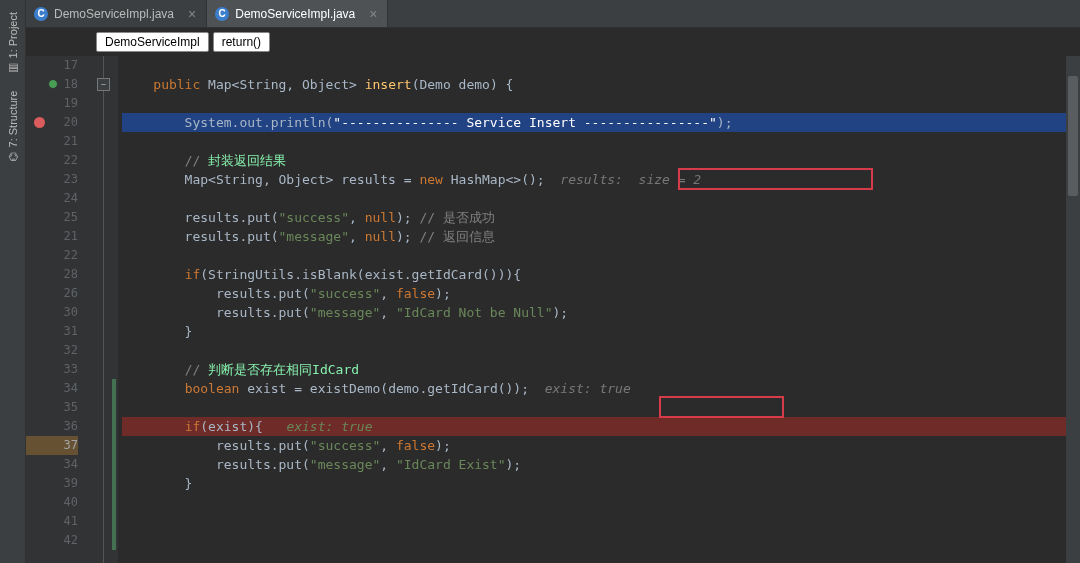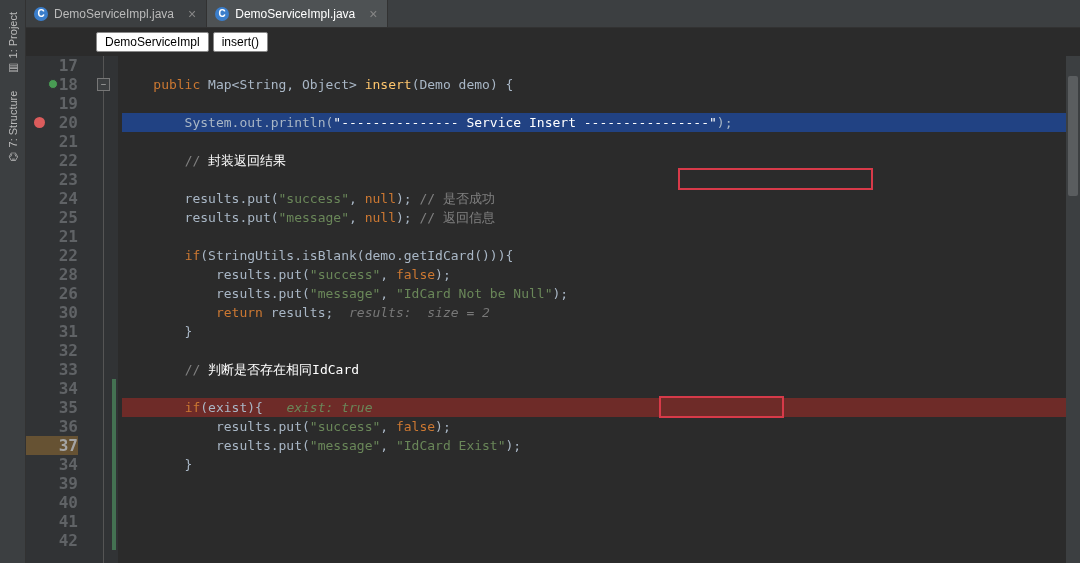--- a/index.html
+++ b/index.html
@@ -97,23 +97,22 @@
     display: flex;
     overflow: hidden;
     position: relative;
   }
   .gutter {
     width: 70px;
     background: #313335;
     color: #606366;
     text-align: right;
     padding-right: 18px;
-    font-size: 16px;
-    position: relative;
-    font-weight: bold;
+    font-size: 12px;
+    position: relative;
   }
   .gutter .ln {
     height: 19px;
     line-height: 19px;
     position: relative;
   }
   .gutter .bp {
     position: absolute;
     left: 8px;
     top: 4px;
@@ -205,21 +204,21 @@
     position: relative;
   }
   .scroll-thumb {
     position: absolute;
     left: 2px;
     width: 10px;
     background: #5a5d5f;
     border-radius: 2px;
     cursor: pointer;
   }
-  .cmt-cn2 { color: #ffffff; }
+  .cmt-cn2 { color: #86efac; }
 </style>
 </head>
 <body>
 
 <div class="sidebar-tools">
   <div class="tool-panel">
     <span>▤</span>
     <span>1: Project</span>
   </div>
   <div class="tool-panel">
@@ -238,21 +237,21 @@
     </div>
     <div class="tab active">
       <span class="file-icon">C</span>
       <span>DemoServiceImpl.java</span>
       <span class="close">×</span>
     </div>
   </div>
 
   <div class="breadcrumb">
     <div class="bc-item">DemoServiceImpl</div>
-    <div class="bc-item">insert()</div>
+    <div class="bc-item">return()</div>
   </div>
 
   <div class="editor-area">
     <div class="gutter" id="gutter">
         <div class="ln">17</div>
         <div class="ln">18<span class="gm"></span></div>
         <div class="ln">19</div>
         <div class="ln">20<span class="bp"></span></div>
         <div class="ln">21</div>
         <div class="ln">22</div>
@@ -292,32 +291,33 @@
         <div class="change-bar" style="top: 456px; height: 19px;"></div>
         <div class="change-bar" style="top: 475px; height: 19px;"></div>
       </div>
     <div class="code" id="code">
         <div class="row"></div>
         <div class="row"><span>    </span><span class="kw">public</span><span> Map&lt;String, Object&gt; </span><span class="mth">insert</span><span>(Demo </span><span class="arg">demo</span><span>) {</span></div>
         <div class="row"></div>
         <div class="row hl-blue"><span>        System.out.println(</span><span class="str">"--------------- Service Insert ----------------"</span><span>);</span></div>
         <div class="row"></div>
         <div class="row"><span>        </span><span class="cmt">// </span><span class="cmt-cn2">封装返回结果</span></div>
+        <div class="row"><span>        Map&lt;String, Object&gt; results = </span><span class="kw">new</span><span> HashMap&lt;&gt;();  </span><span class="hint">results:  size = 2</span></div>
         <div class="redbox" style="top: 112px; left: 560px; width: 195px; height: 22px;"></div>
         <div class="row"></div>
         <div class="row"><span>        results.put(</span><span class="str">"success"</span><span>, </span><span class="kw">null</span><span>); </span><span class="cmt">// 是否成功</span></div>
         <div class="row"><span>        results.put(</span><span class="str">"message"</span><span>, </span><span class="kw">null</span><span>); </span><span class="cmt">// 返回信息</span></div>
         <div class="row"></div>
-        <div class="row"><span>        </span><span class="kw">if</span><span>(StringUtils.isBlank(demo.getIdCard())){</span></div>
+        <div class="row"><span>        </span><span class="kw">if</span><span>(StringUtils.isBlank(exist.getIdCard())){</span></div>
         <div class="row"><span>            results.put(</span><span class="str">"success"</span><span>, </span><span class="kw">false</span><span>);</span></div>
         <div class="row"><span>            results.put(</span><span class="str">"message"</span><span>, </span><span class="str">"IdCard Not be Null"</span><span>);</span></div>
-        <div class="row"><span>            </span><span class="kw">return</span><span> results;  </span><span class="hint">results:  size = 2</span></div>
         <div class="row"><span>        }</span></div>
         <div class="row"></div>
         <div class="row"><span>        </span><span class="cmt">// </span><span class="cmt-cn2">判断是否存在相同IdCard</span></div>
+        <div class="row"><span>        </span><span class="kw">boolean</span><span> exist = existDemo(demo.getIdCard());  </span><span class="hint">exist: true</span></div>
         <div class="redbox" style="top: 340px; left: 541px; width: 125px; height: 22px;"></div>
         <div class="row"></div>
         <div class="row hl-red-row"><span>        </span><span class="kw">if</span><span>(exist){   </span><span class="hint2">exist: true</span></div>
         <div class="row"><span>            results.put(</span><span class="str">"success"</span><span>, </span><span class="kw">false</span><span>);</span></div>
         <div class="row"><span>            results.put(</span><span class="str">"message"</span><span>, </span><span class="str">"IdCard Exist"</span><span>);</span></div>
         <div class="row"><span>        }</span></div>
         <div class="row"></div>
       </div>
     <div class="scrollbar">
       <div class="scroll-thumb" style="top:20px;height:120px"></div>

